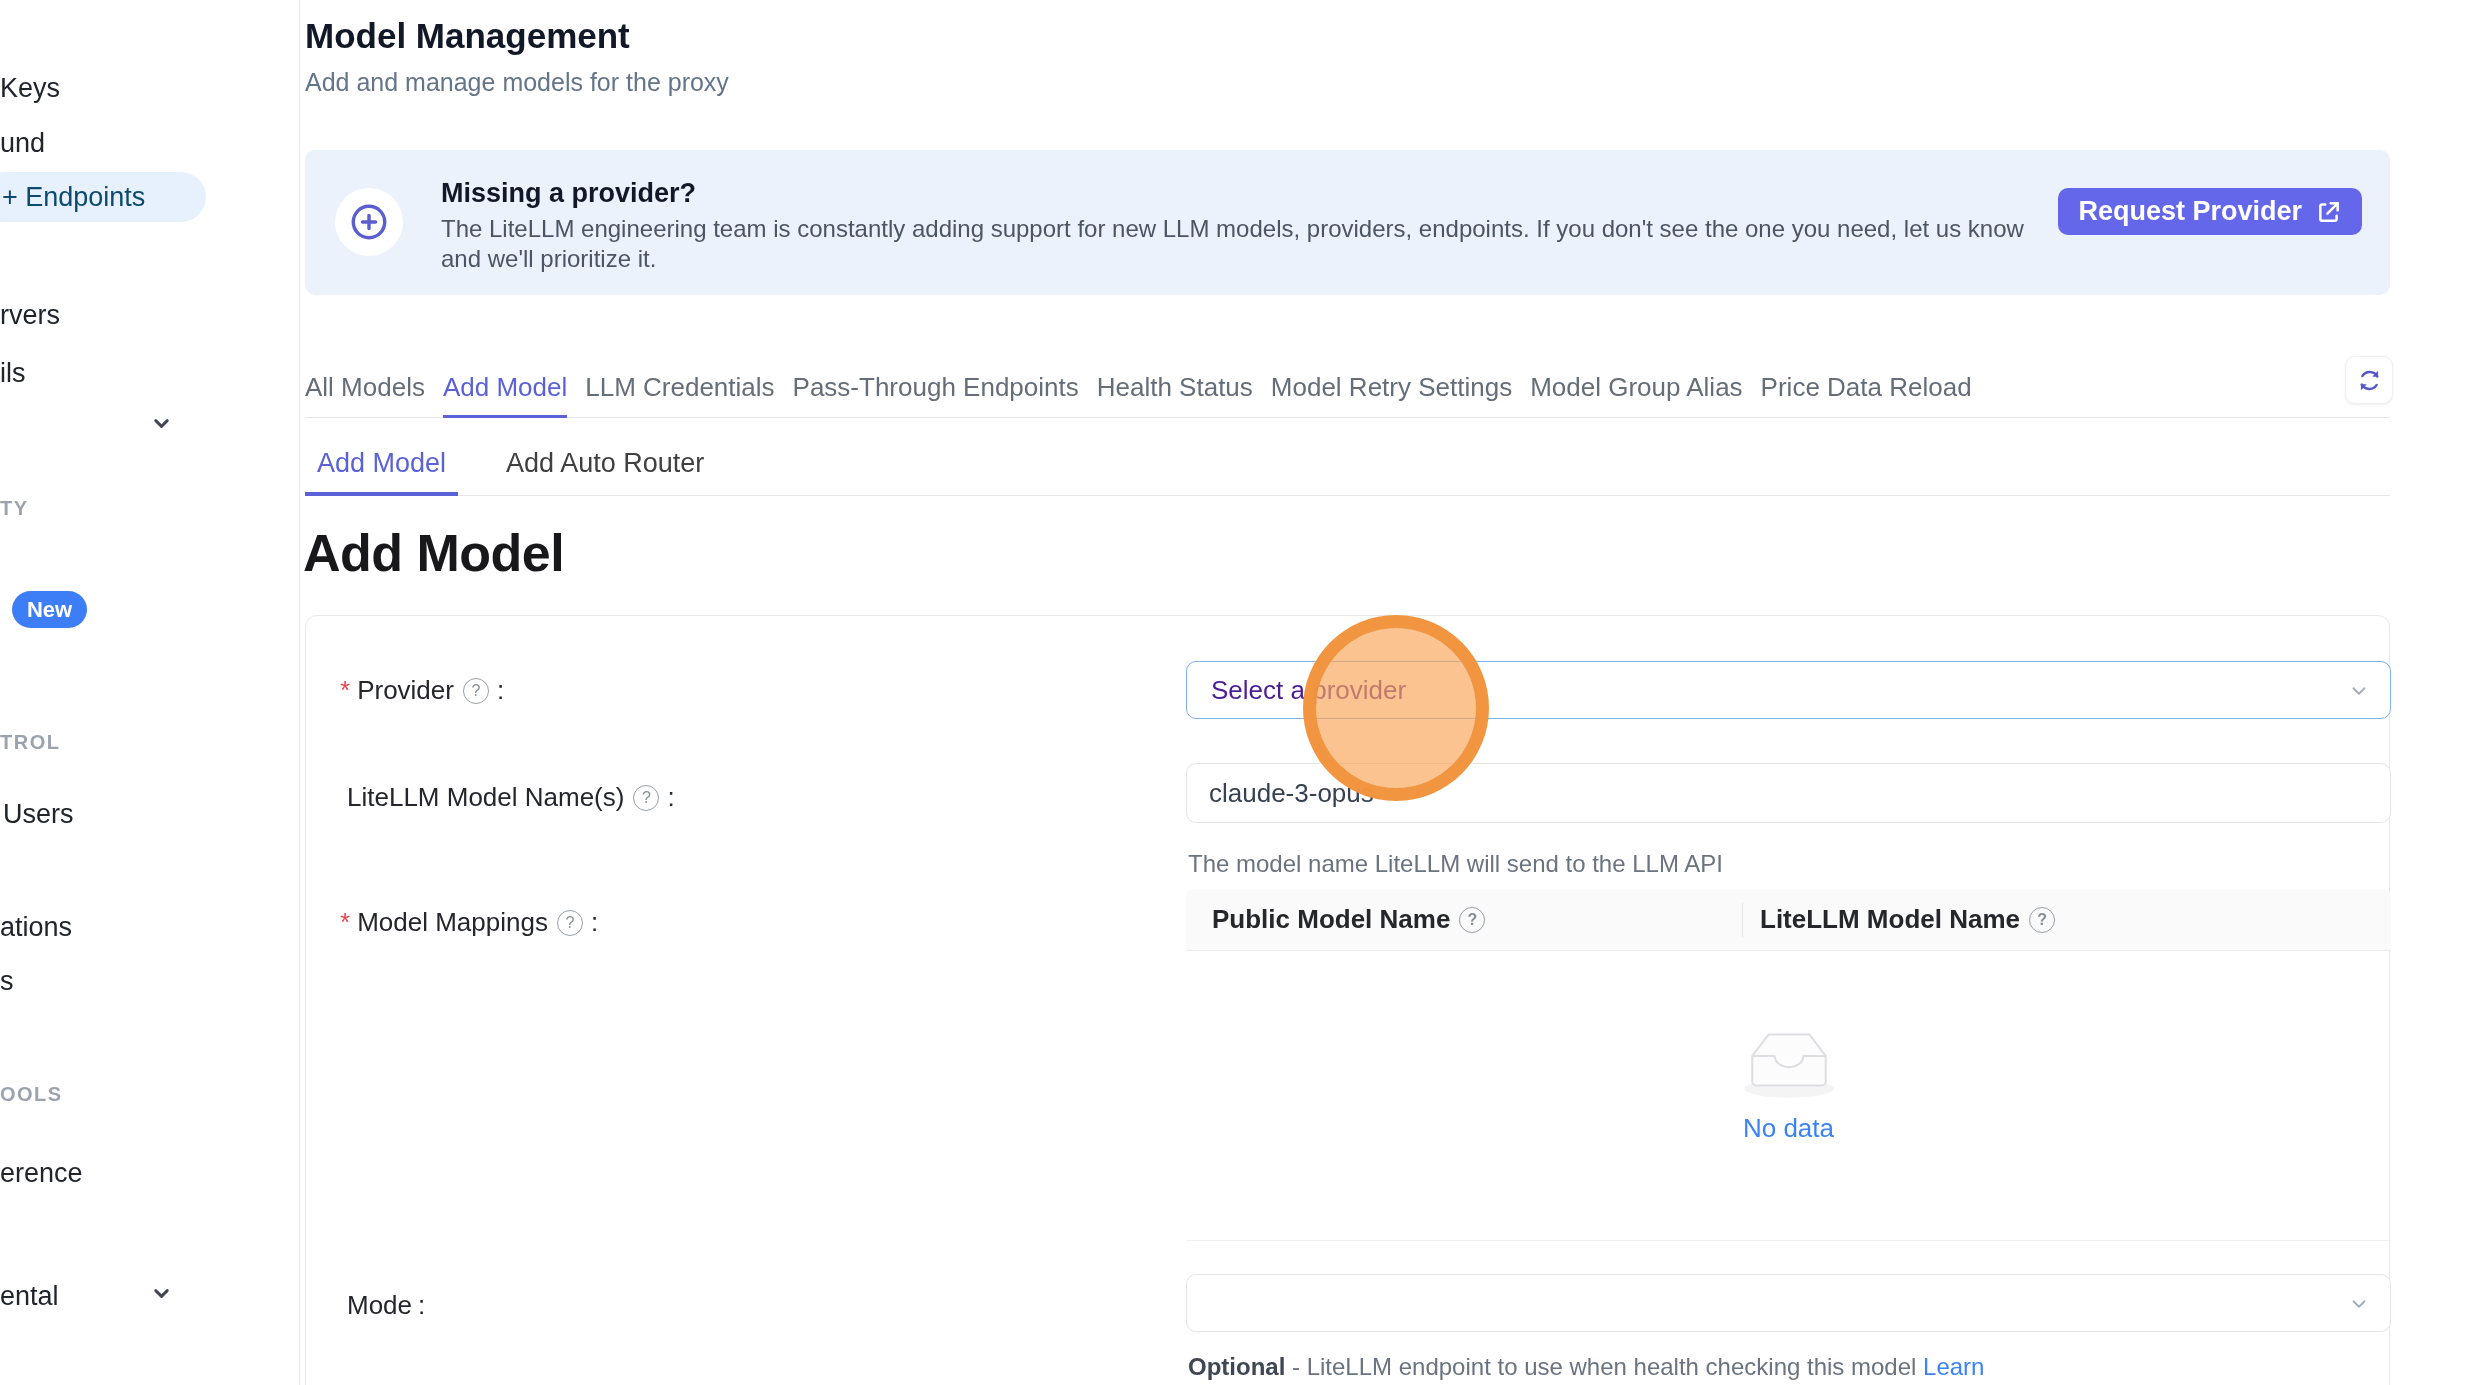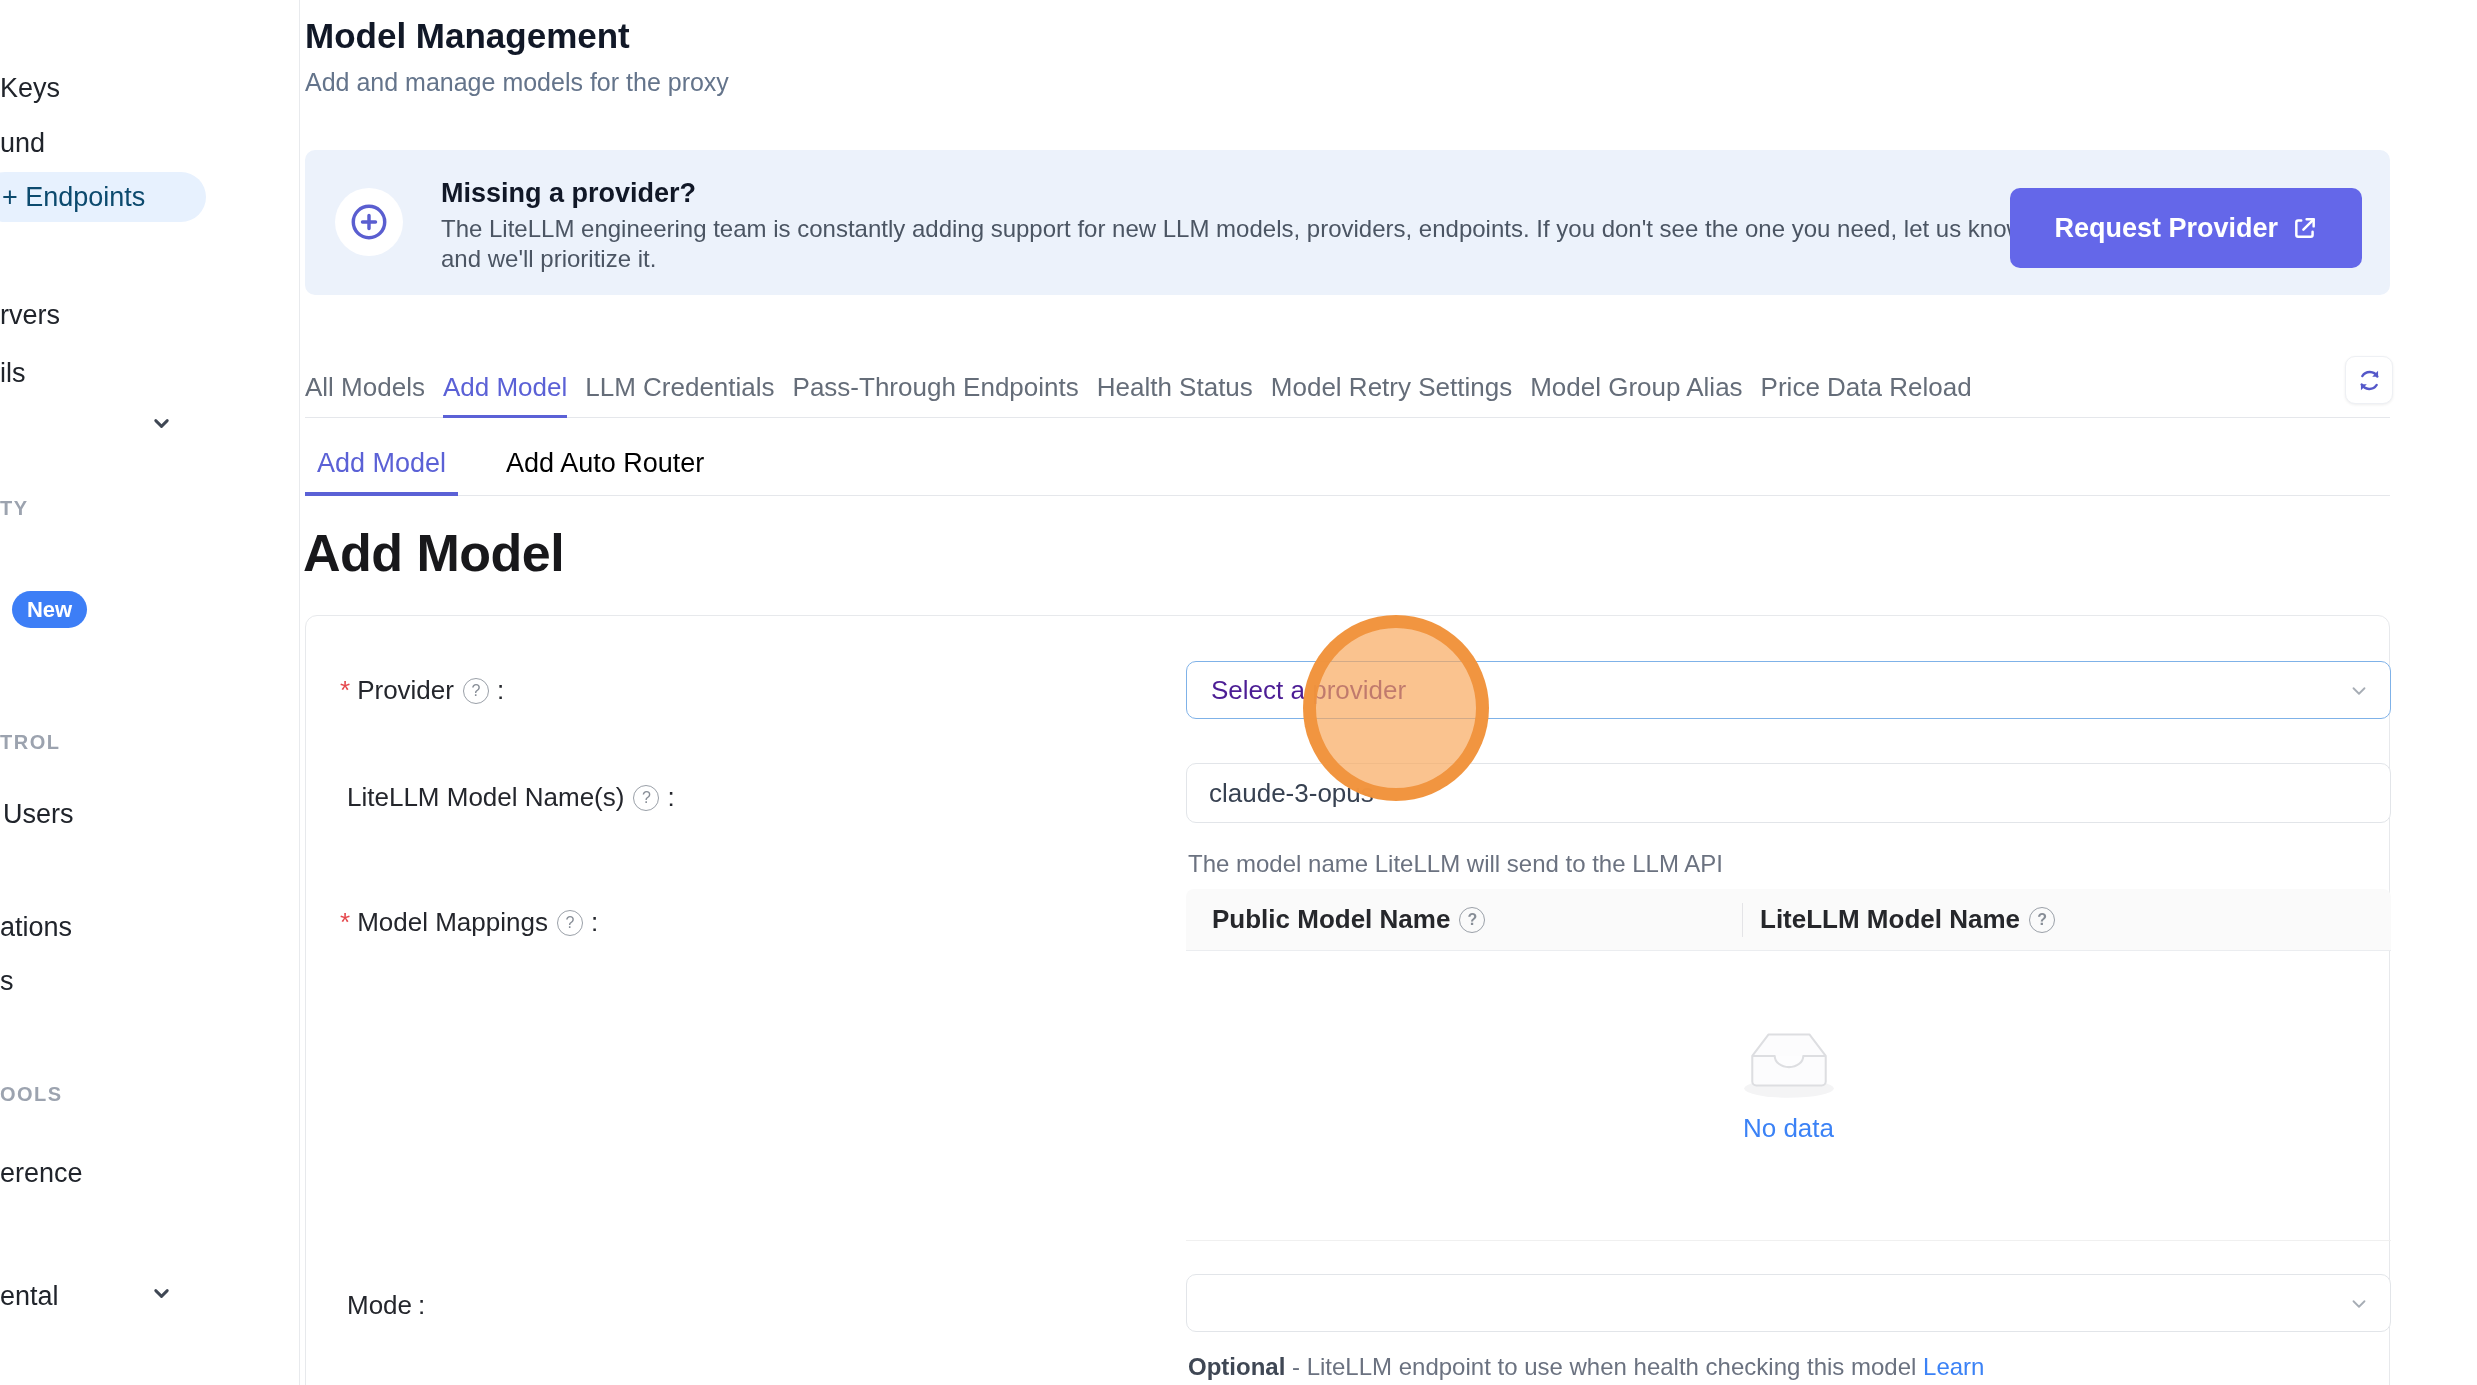--- a/index.html
+++ b/index.html
@@ -23,37 +23,37 @@
   .page-h1 { position:absolute; left:305px; top:16px; font-size:35px; font-weight:700; color:#111827; }
   .page-sub { position:absolute; left:305px; top:68px; font-size:25px; color:#64748b; }
 
   
   .banner { position:absolute; left:305px; top:150px; width:2085px; height:145px;
     background:#ecf2fb; border-radius:10px; }
   .banner-ic-wrap { position:absolute; left:30px; top:38px; width:68px; height:68px; border-radius:50%;
     background:#fff; display:flex; align-items:center; justify-content:center; }
   .banner-title { position:absolute; left:136px; top:28px; font-size:27px; font-weight:700; color:#111827; }
   .banner-body { position:absolute; left:136px; top:64px; width:1600px; font-size:24px; line-height:30px; color:#4b5563; }
-  .req-btn { position:absolute; right:28px; top:38px; height:80px; padding:0 44px; background:#6467e9;
+  .req-btn { position:absolute; right:28px; top:38px; height:47px; padding:0 20px; background:#6467e9;
     border:none; border-radius:10px; color:#fff; font-size:27px; font-weight:700;
     display:flex; align-items:center; gap:14px; cursor:pointer; font-family:inherit; }
 
   
   .tabs { position:absolute; left:305px; top:369px; width:2085px; display:flex; gap:18px;
     border-bottom:1px solid #e5e7eb; }
   .tab { position:relative; font-size:26px; color:#656d79; padding:3px 0 14px 0; cursor:pointer; white-space:nowrap; }
   .tab.active { color:#5b61d6; }
   .tab.active::after { content:""; position:absolute; left:0; right:0; bottom:-1px; height:3px; background:#5b61d6; }
   .refresh-btn { position:absolute; left:2345px; top:356px; width:48px; height:48px; background:#fff;
     border:1px solid #eef0f4; border-radius:10px; box-shadow:0 1px 3px rgba(0,0,0,.07);
     display:flex; align-items:center; justify-content:center; cursor:pointer; }
 
   .subtabs { position:absolute; left:305px; top:444px; width:2085px; display:flex; gap:36px;
     border-bottom:1px solid #e5e7eb; }
-  .subtab { position:relative; font-size:27px; color:#000000; padding:4px 12px 16px 12px; cursor:pointer; white-space:nowrap; }
+  .subtab { position:relative; font-size:27px; color:#404040; padding:4px 12px 16px 12px; cursor:pointer; white-space:nowrap; }
   .subtab.active { color:#5b61d6; }
   .subtab.active::after { content:""; position:absolute; left:0; right:0; bottom:-1px; height:4px; background:#5b61d6; }
 
   .add-h1 { position:absolute; left:303px; top:523px; font-size:52px; font-weight:700; color:#18181b; letter-spacing:-.5px; }
 
   
   .card { position:absolute; left:305px; top:615px; width:2085px; height:830px;
     background:#fff; border:1px solid #e7e9ec; border-radius:12px; }
   .f-label { position:absolute; left:34px; font-size:26px; color:#24262c; display:flex; align-items:center; }
   .req-star { color:#e5484d; margin-right:7px; font-size:26px; }

